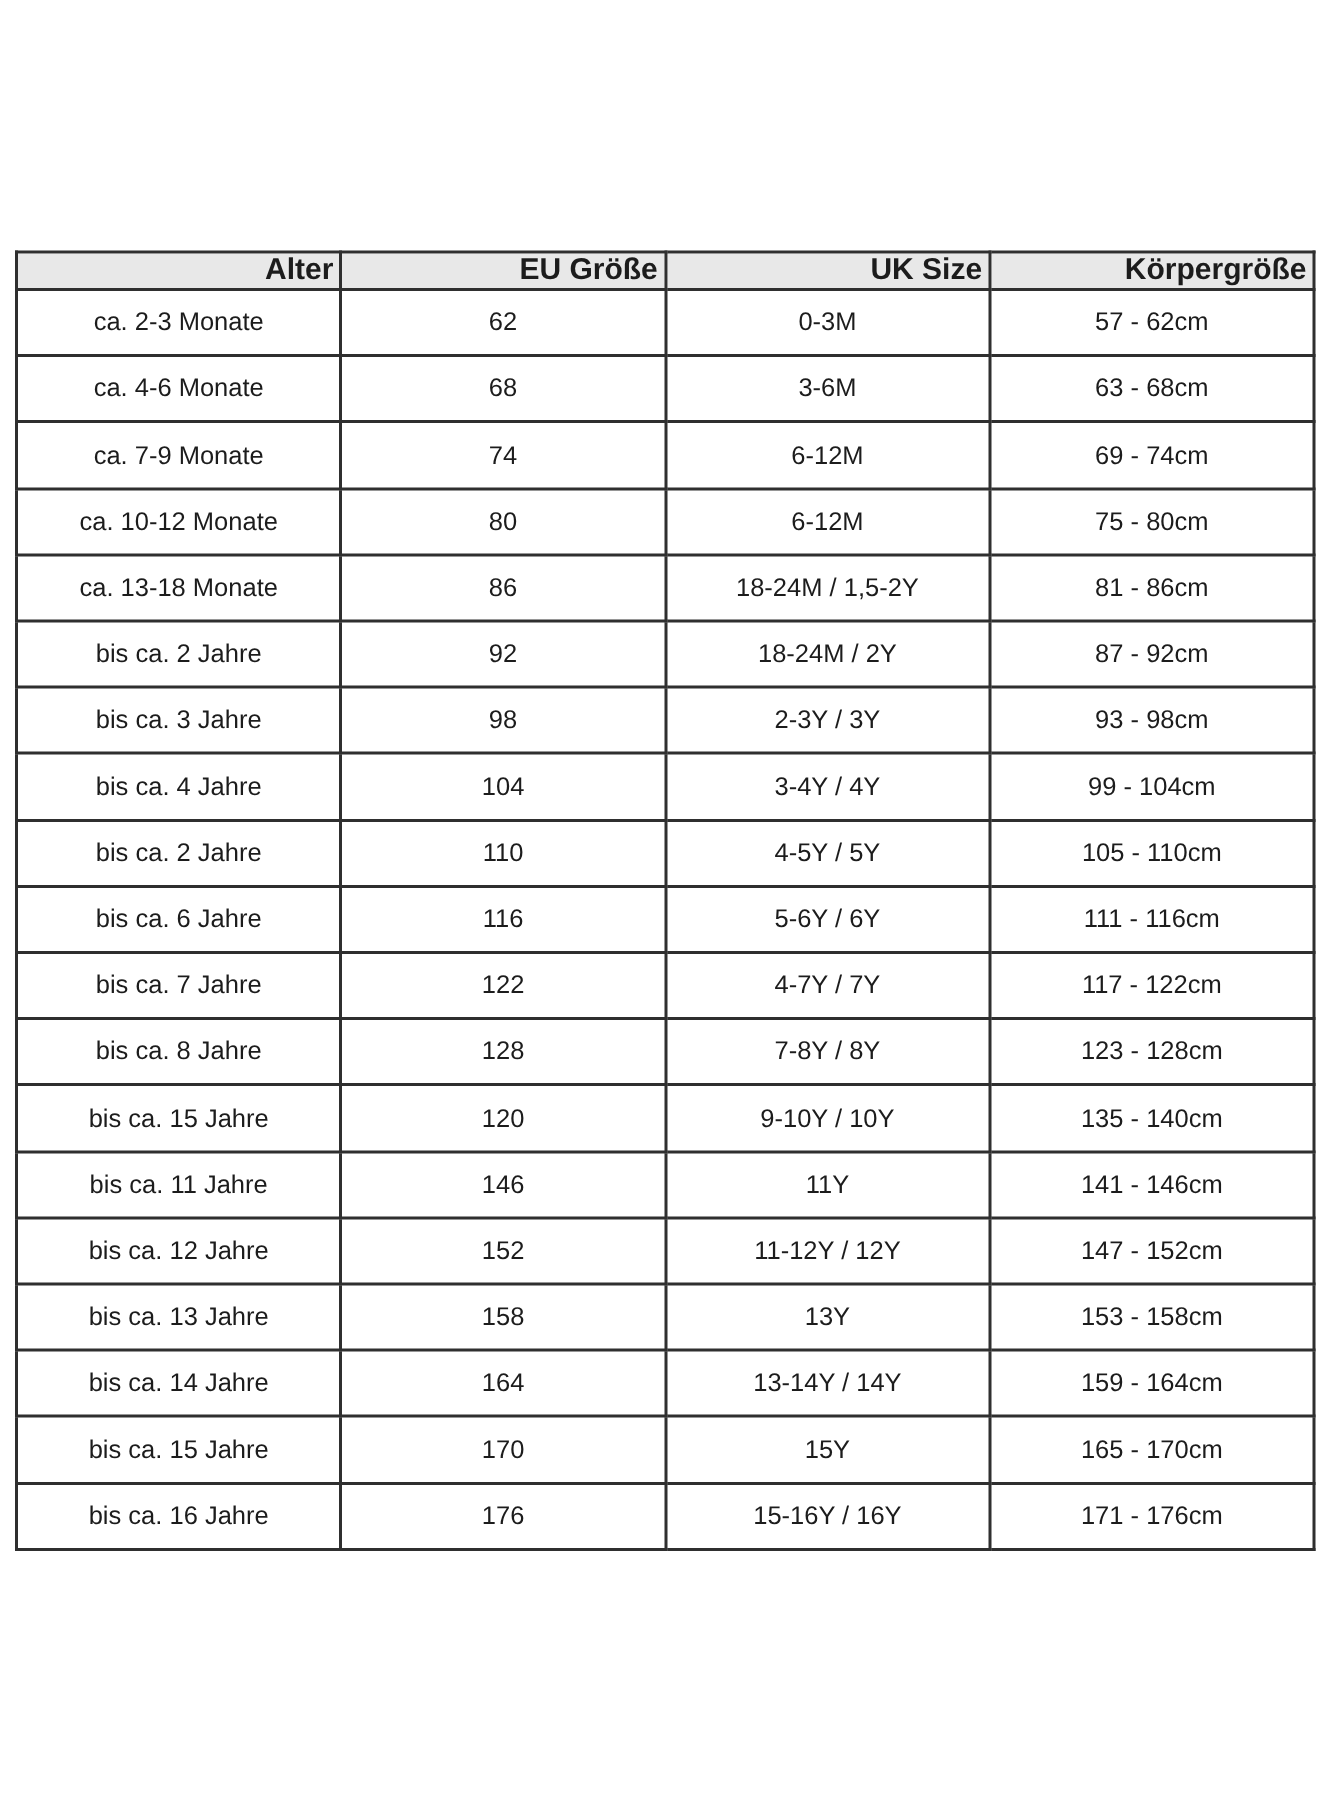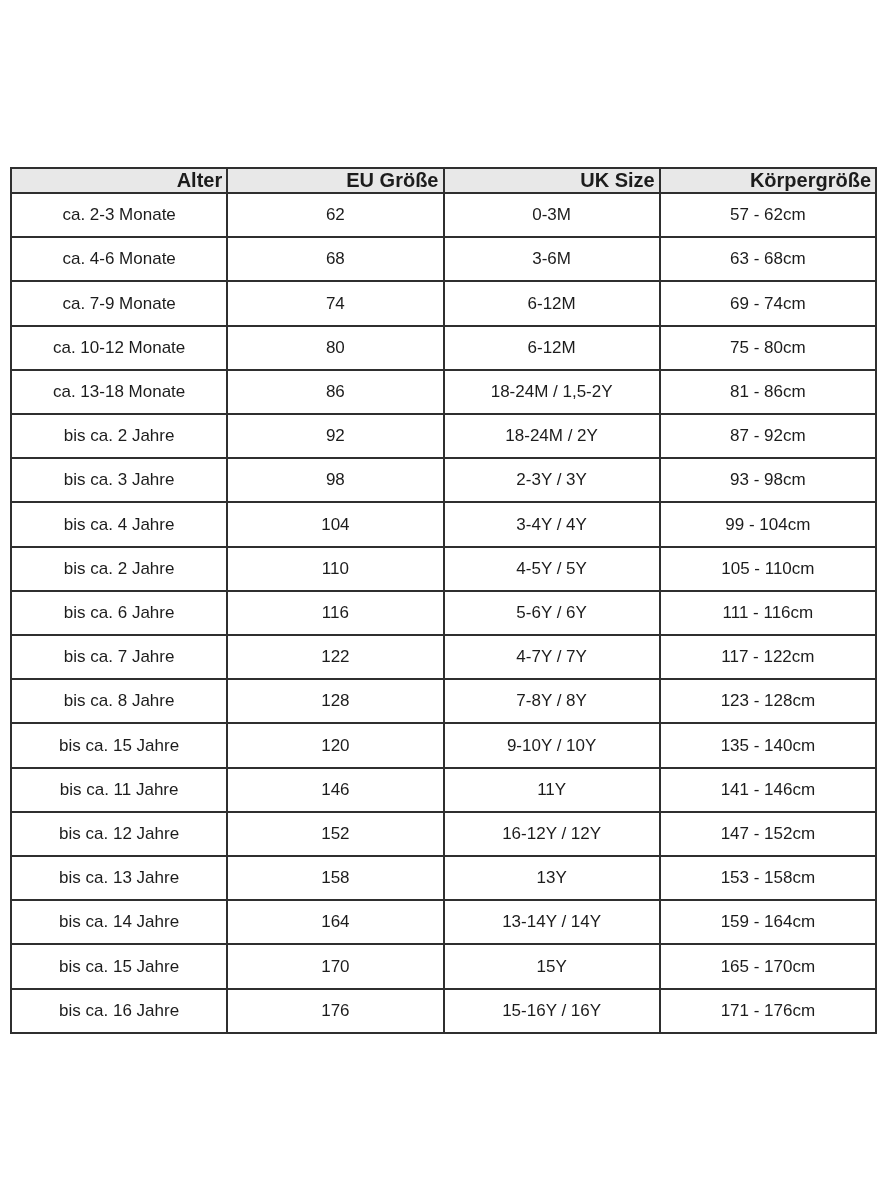--- a/index.html
+++ b/index.html
@@ -140,21 +140,21 @@
         </tr>
         <tr>
           <td>bis ca. 11 Jahre</td>
           <td>146</td>
           <td>11Y</td>
           <td>141 - 146cm</td>
         </tr>
         <tr>
           <td>bis ca. 12 Jahre</td>
           <td>152</td>
-          <td>16-12Y / 12Y</td>
+          <td>11-12Y / 12Y</td>
           <td>147 - 152cm</td>
         </tr>
         <tr>
           <td>bis ca. 13 Jahre</td>
           <td>158</td>
           <td>13Y</td>
           <td>153 - 158cm</td>
         </tr>
         <tr>
           <td>bis ca. 14 Jahre</td>

